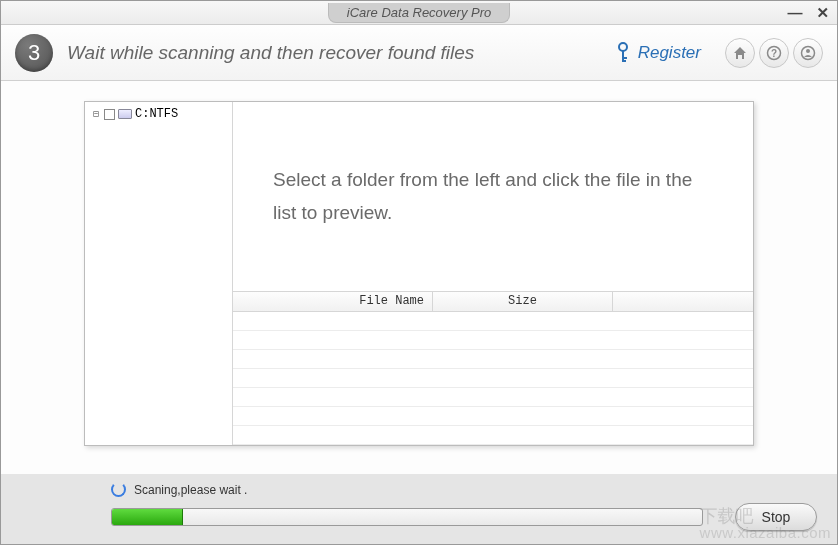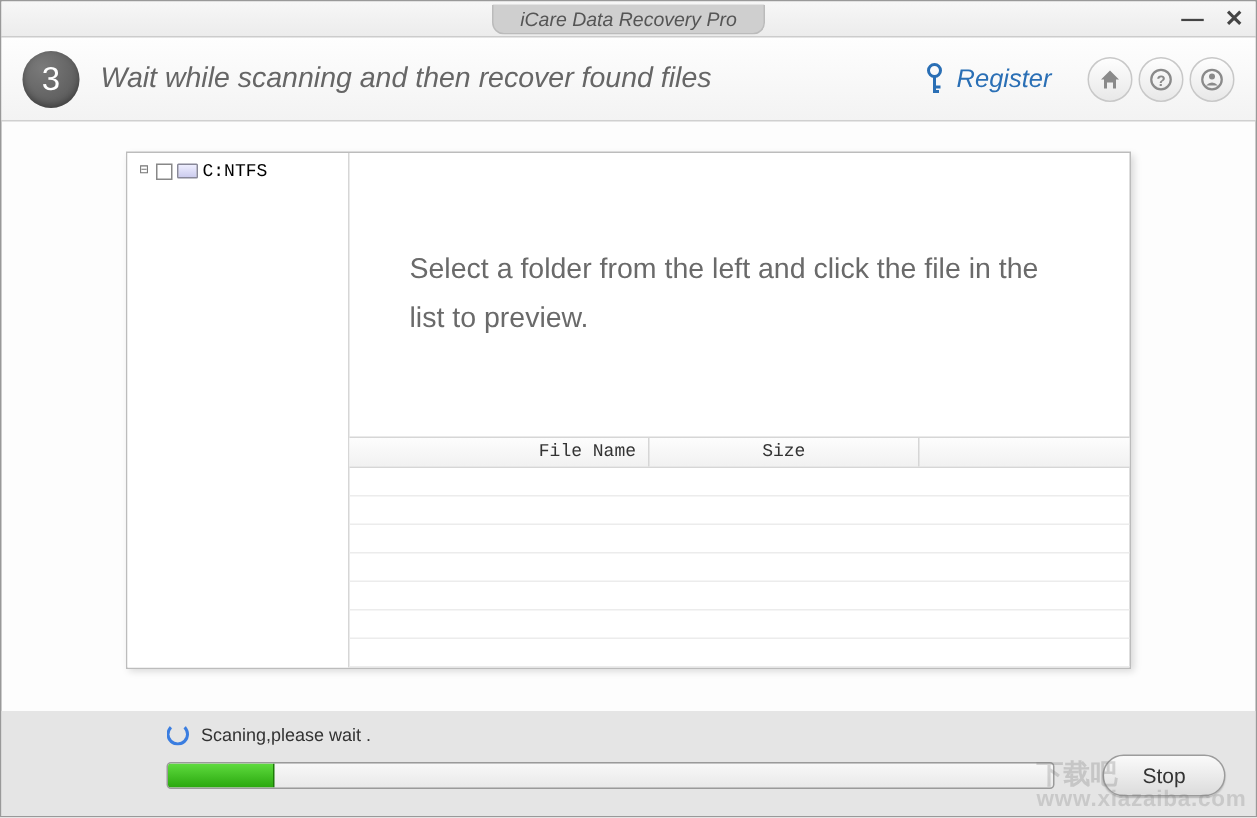--- a/index.html
+++ b/index.html
@@ -95,21 +95,21 @@
     border-right: 1px solid #1d7a08;
   }
   .stop-btn {
     width: 82px; height: 28px; border-radius: 14px;
     background: linear-gradient(#fafafa,#dcdcdc);
     border: 1px solid #9c9c9c; font-size: 14px; color: #333;
     cursor: pointer; box-shadow: 0 1px 1px rgba(0,0,0,0.2);
   }
   .watermark {
     position: absolute; right: 6px; bottom: 4px; font-size: 18px;
-    color: rgba(120,120,120,0.28); font-weight: bold; line-height: 1;
+    color: rgba(120,120,120,0.28); font-weight: normal; line-height: 1;
   }
   .watermark .sub { font-size: 15px; display: block; letter-spacing: 0.5px; color: rgba(120,120,120,0.25); }
 </style>
 </head>
 <body>
 
 <div class="window">
 
   <div class="titlebar">
     <div class="titlebar-title">iCare Data Recovery Pro</div>

